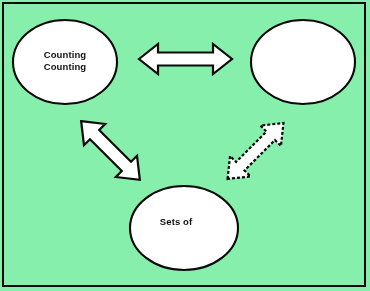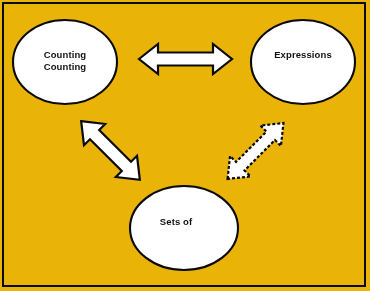--- a/index.html
+++ b/index.html
@@ -4,21 +4,21 @@
 <style>
   html, body {
     margin: 0;
     padding: 0;
     background: #ffffff;
   }
   #figure {
     position: relative;
     width: 370px;
     height: 291px;
-    background: #eab308;
+    background: #86efac;
     overflow: hidden;
     font-family: "Liberation Sans", sans-serif;
   }
   #frame-border {
     position: absolute;
     left: 2px;
     top: 2px;
     width: 364px;
     height: 285px;
     border: 2px solid #0a0a0a;
@@ -69,20 +69,19 @@
       <polygon points="216,151 234,136.5 234,145 277,145 277,136.5 295,151 277,165.5 277,157 234,157 234,165.5" fill="#ffffff" stroke="#0a0a0a" stroke-width="2.2" stroke-dasharray="3 2" stroke-linejoin="miter"></polygon>
     </g>
   </svg>
 
   <div class="node-label" id="label-counting-processes">
     <div>Counting</div>
     <div>Counting</div>
   </div>
 
   <div class="node-label" id="label-formulas-expressions">
-    <div>Expressions</div>
   </div>
 
   <div class="node-label" id="label-sets-of-outcomes">
     <div>Sets of</div>
   </div>
 
 </div>
 
 </body></html>

